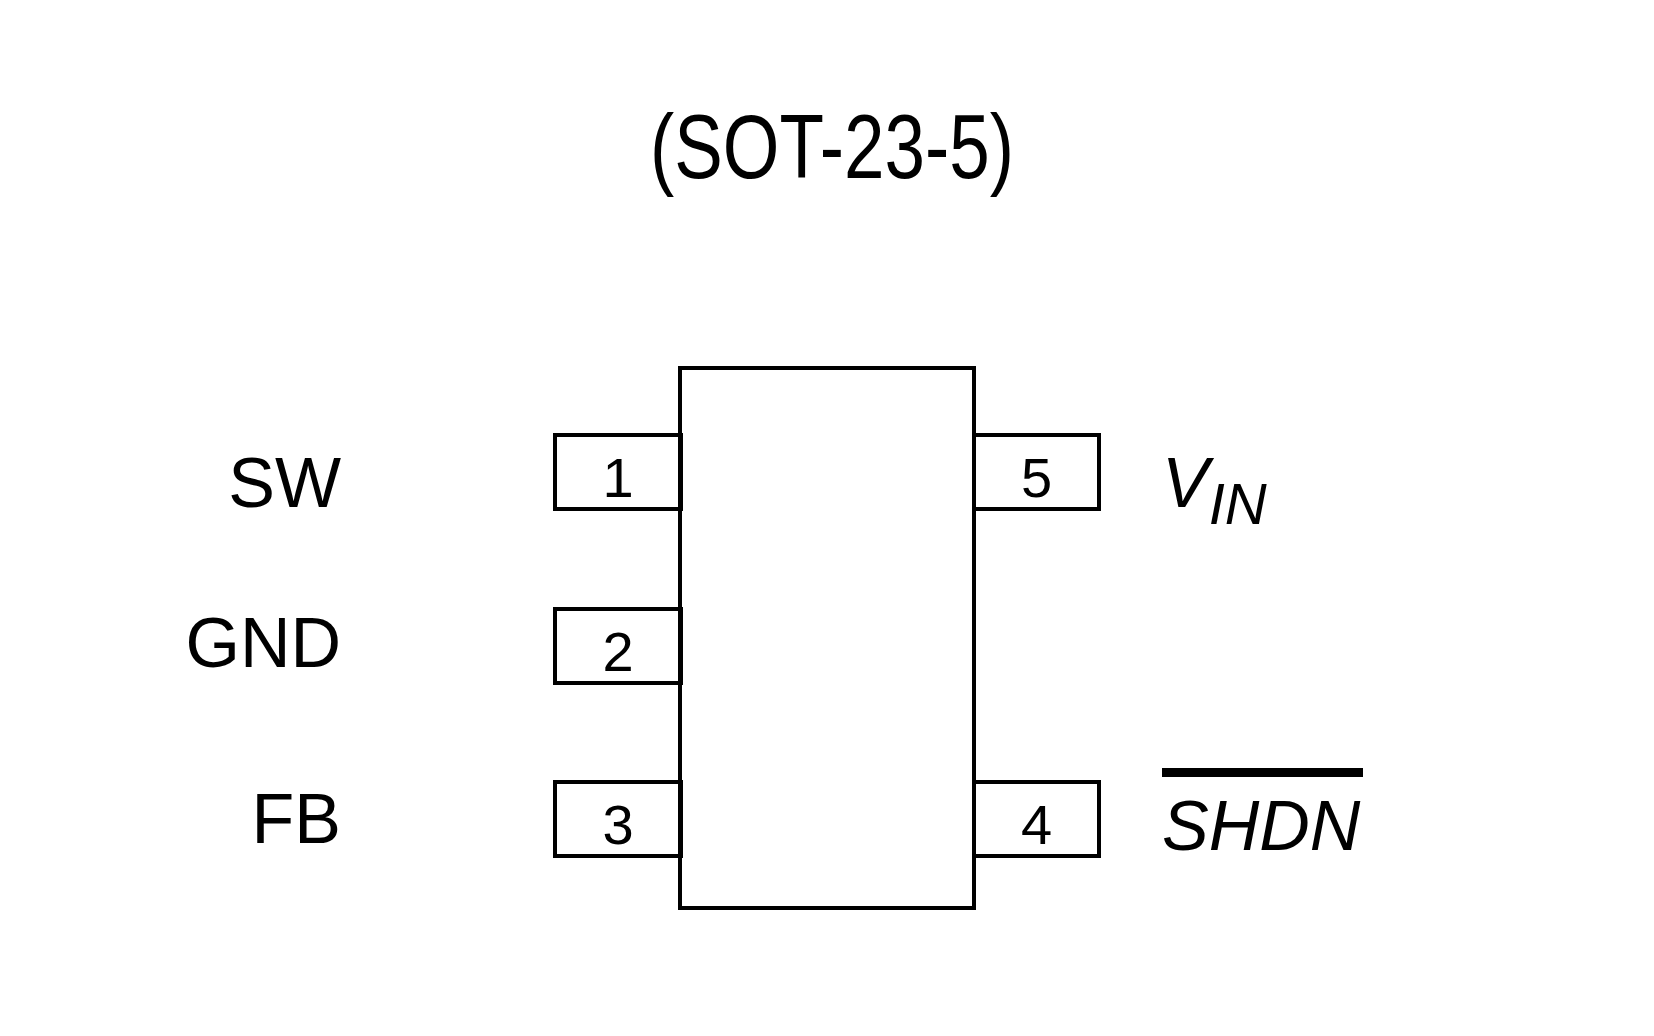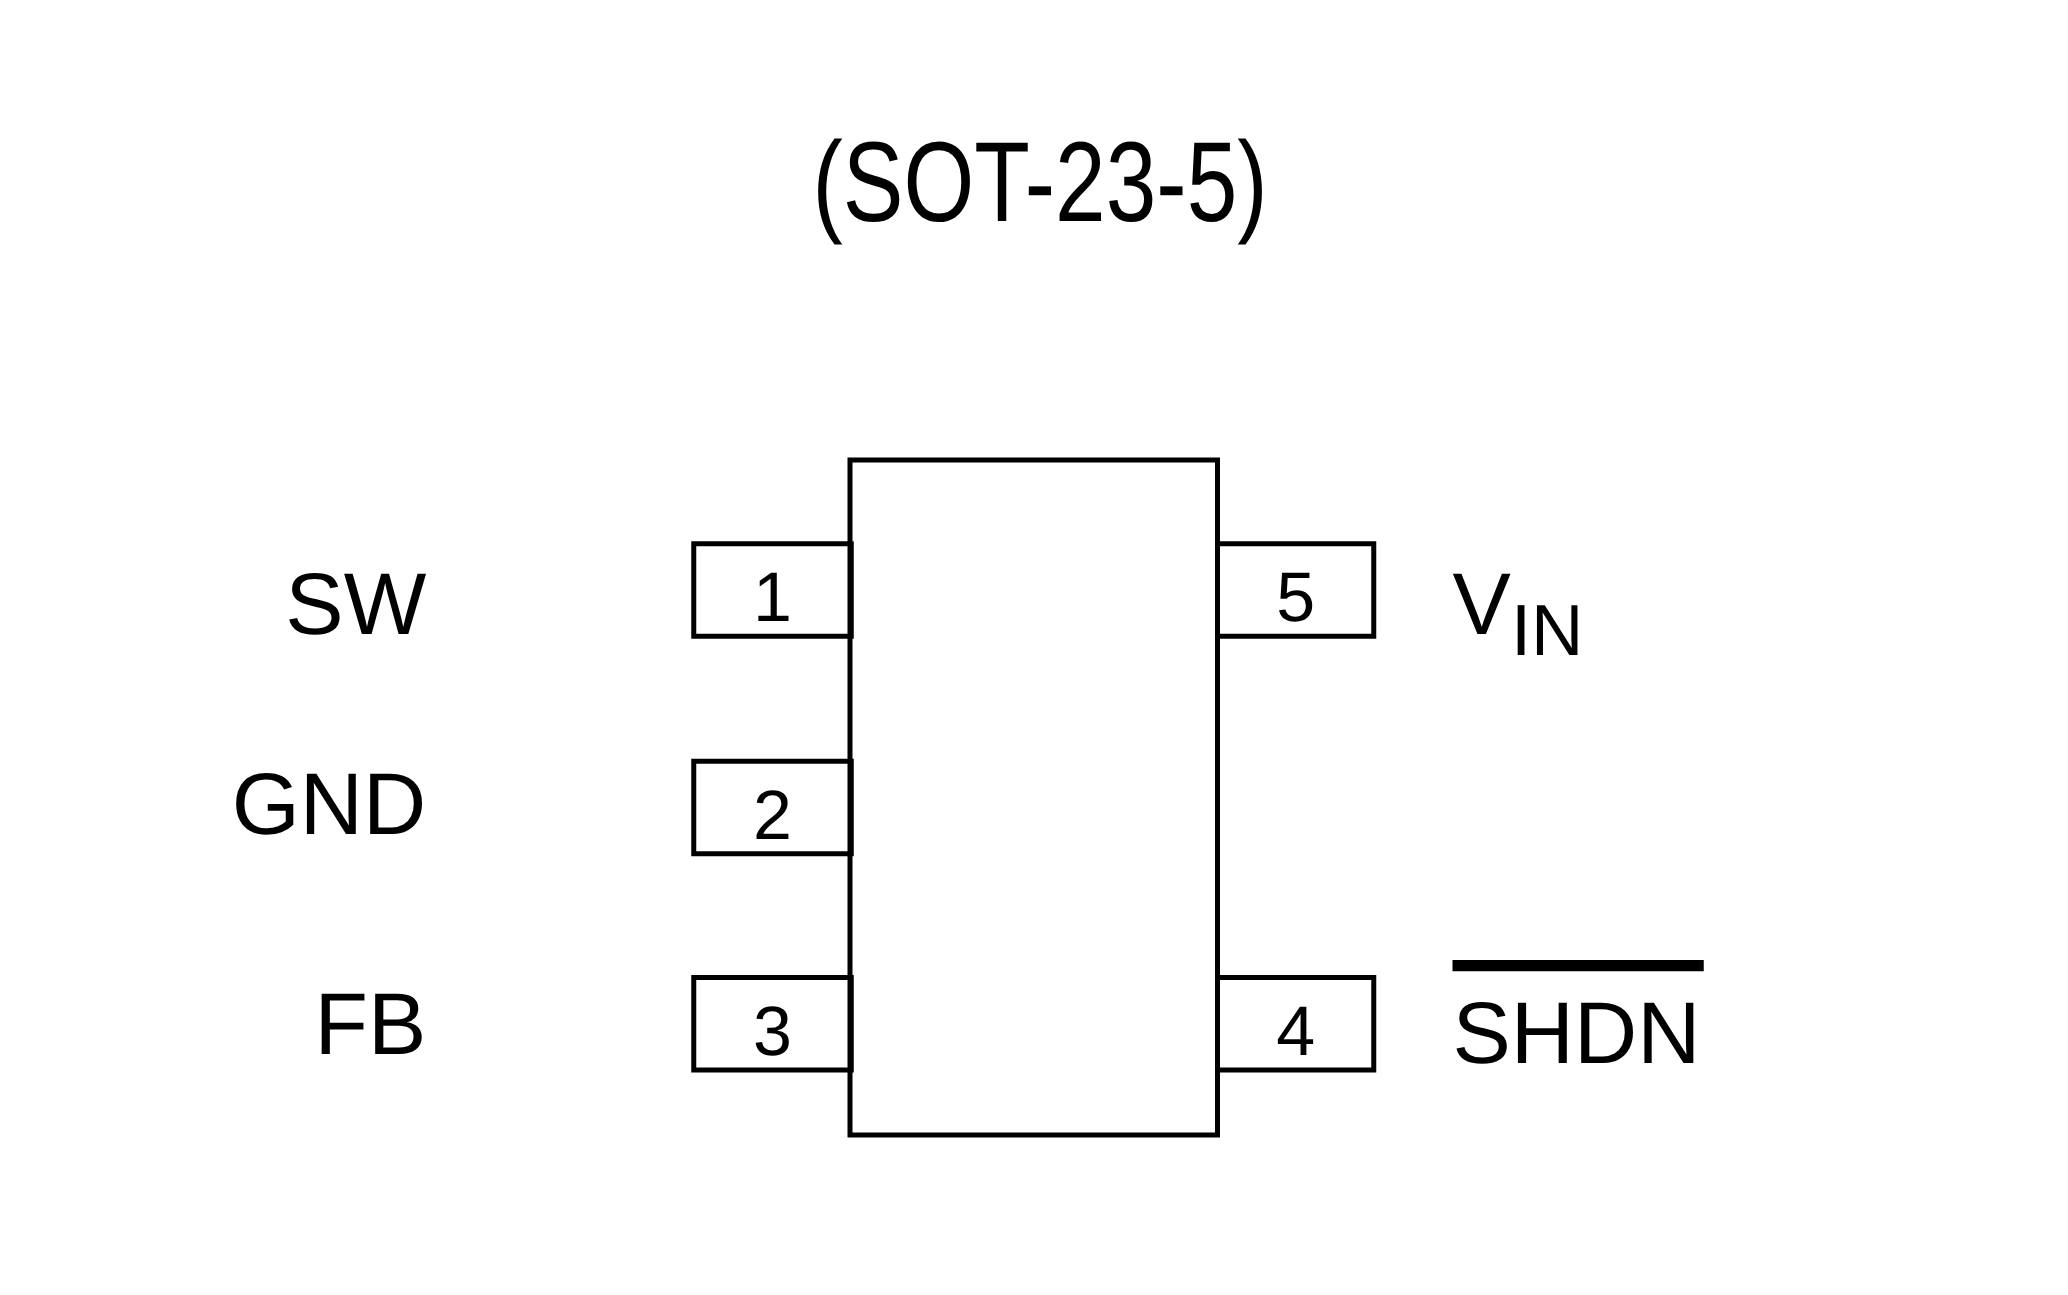--- a/index.html
+++ b/index.html
@@ -69,20 +69,21 @@
     white-space:nowrap;
     color:var(--text);
   }
   .lbl.right-align{
     right:1147px; 
     text-align:right;
   }
   .lbl.left-align{
     left:1162px;
     text-align:left;
+    font-style:italic;
   }
   .lbl.sw{ top:448px; }
   .lbl.gnd{ top:608px; }
   .lbl.fb{ top:784px;text-align:right; }
   .lbl.vin{ top:448px; }
   .lbl.shdn{ top:757px;margin-top:34px; }
   .sub{
     font-size:58px;
     position:relative;
     top:17px;

